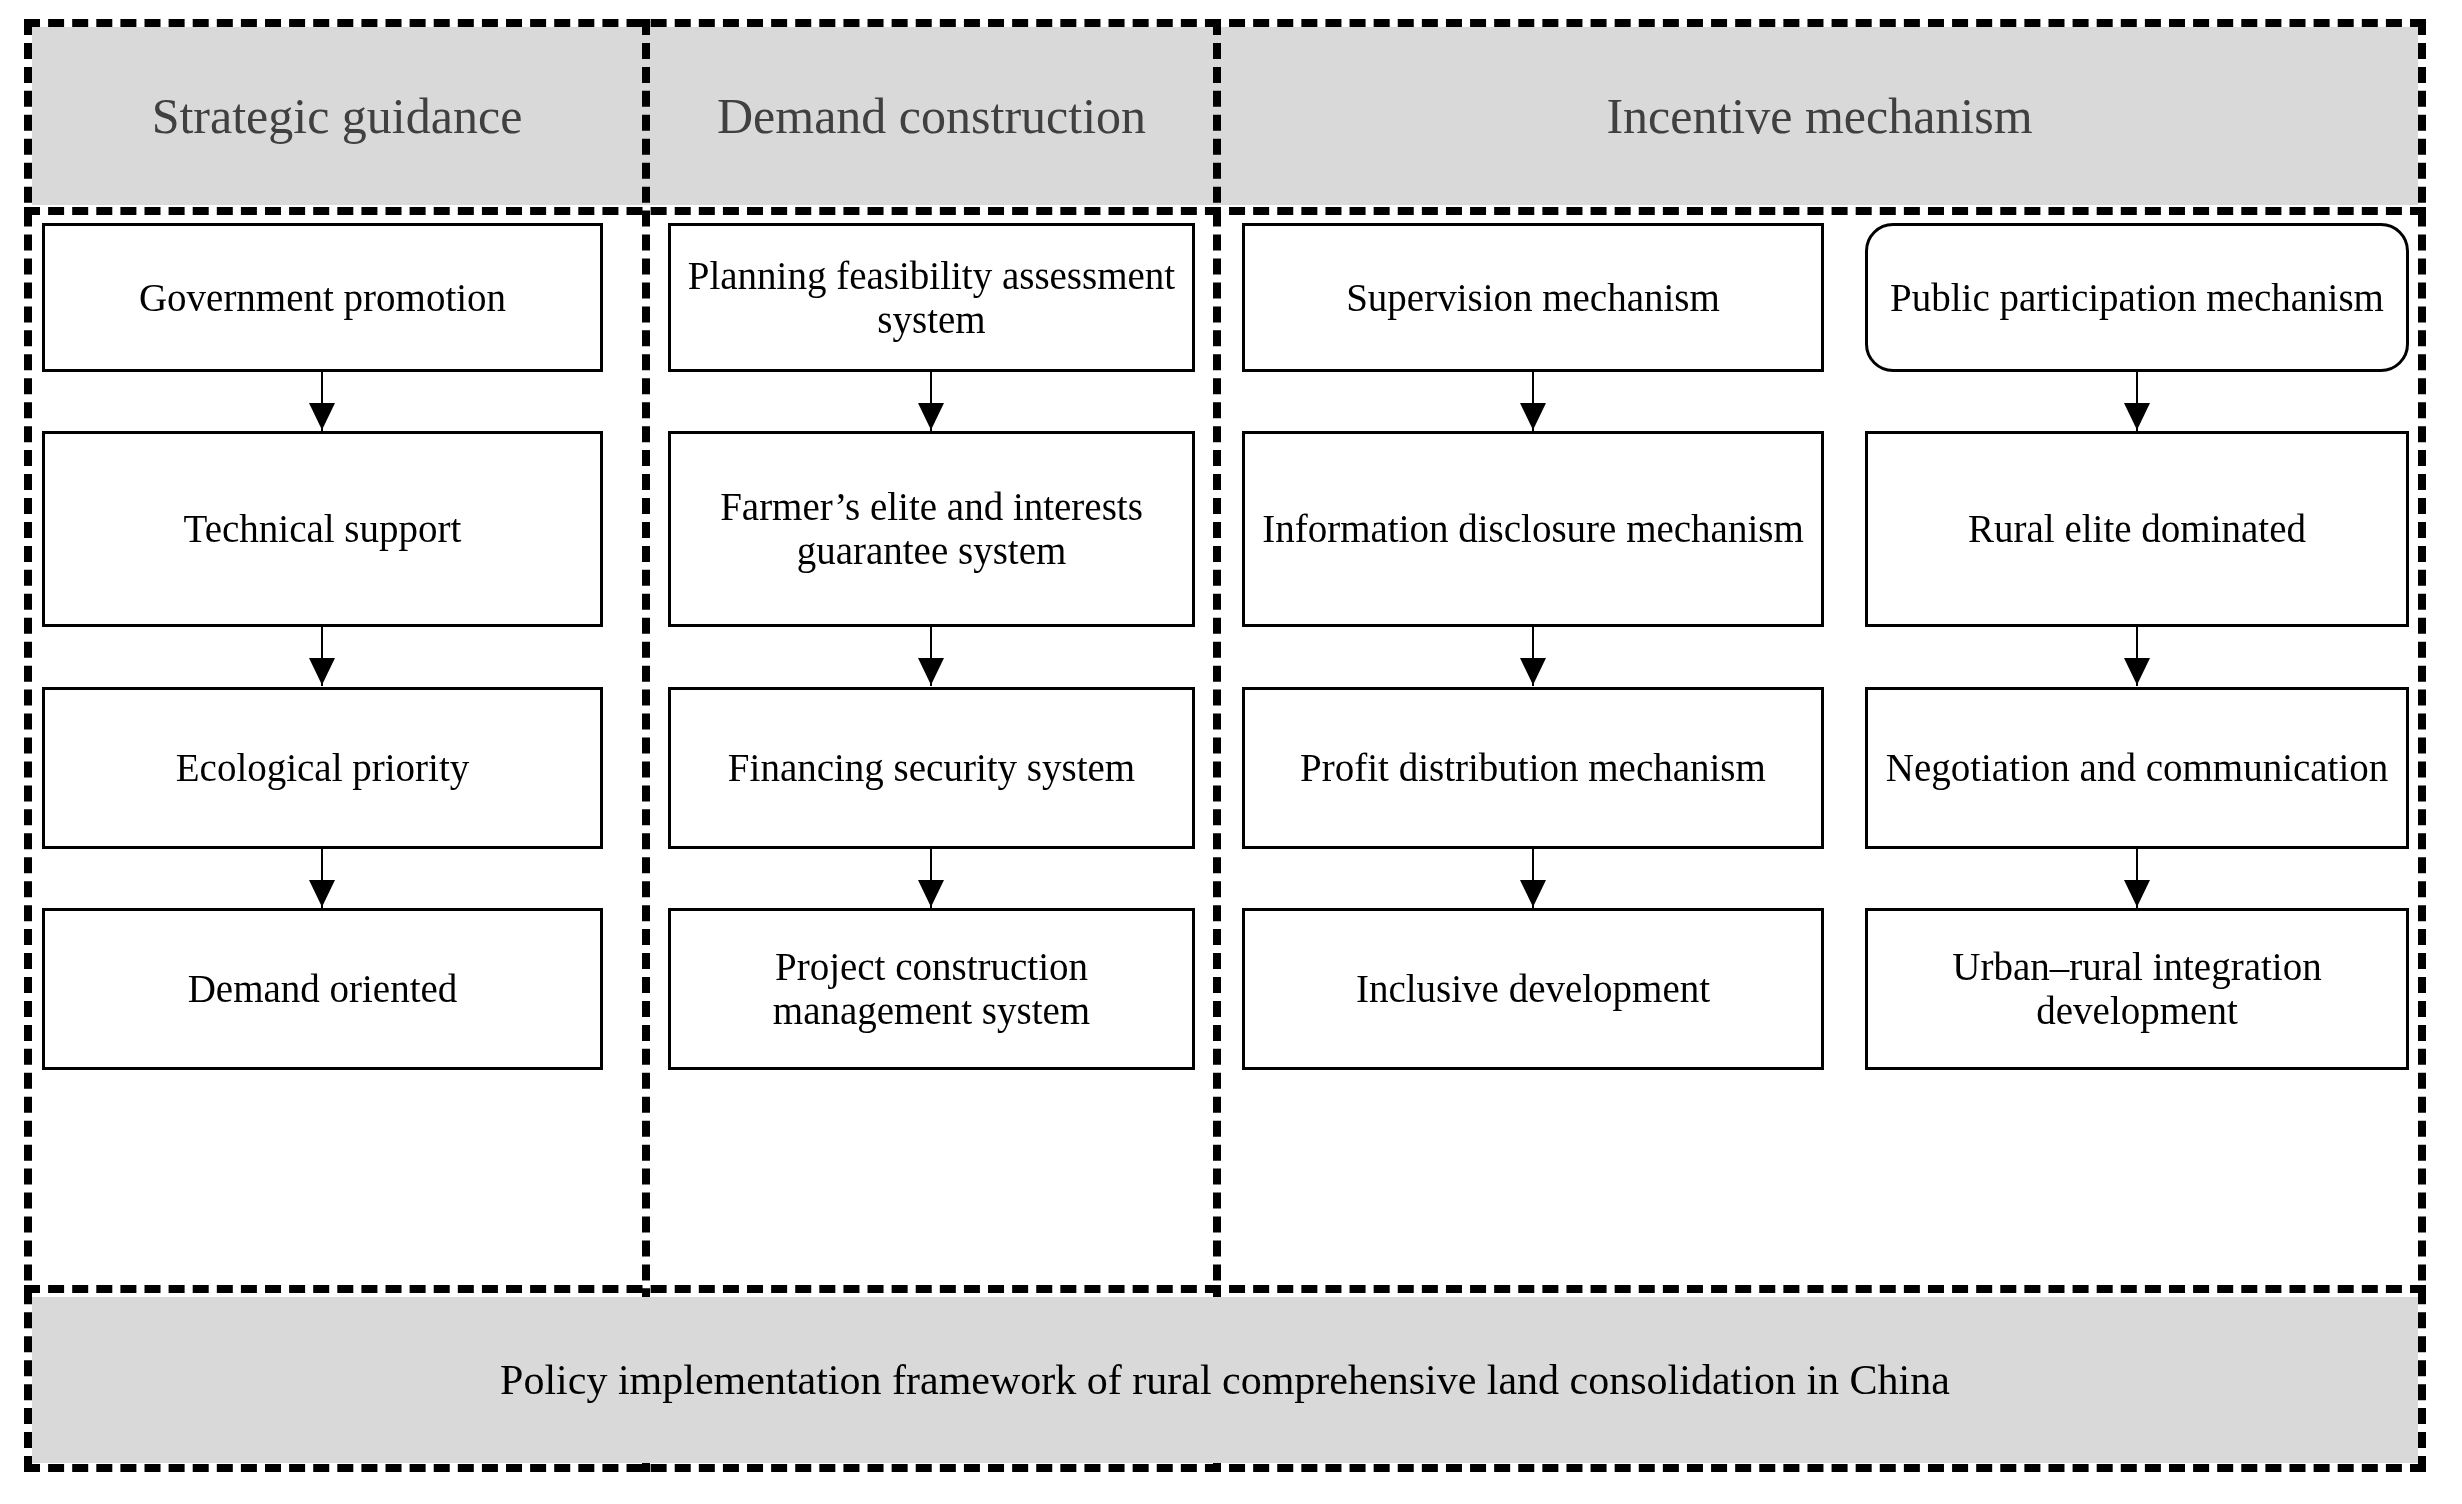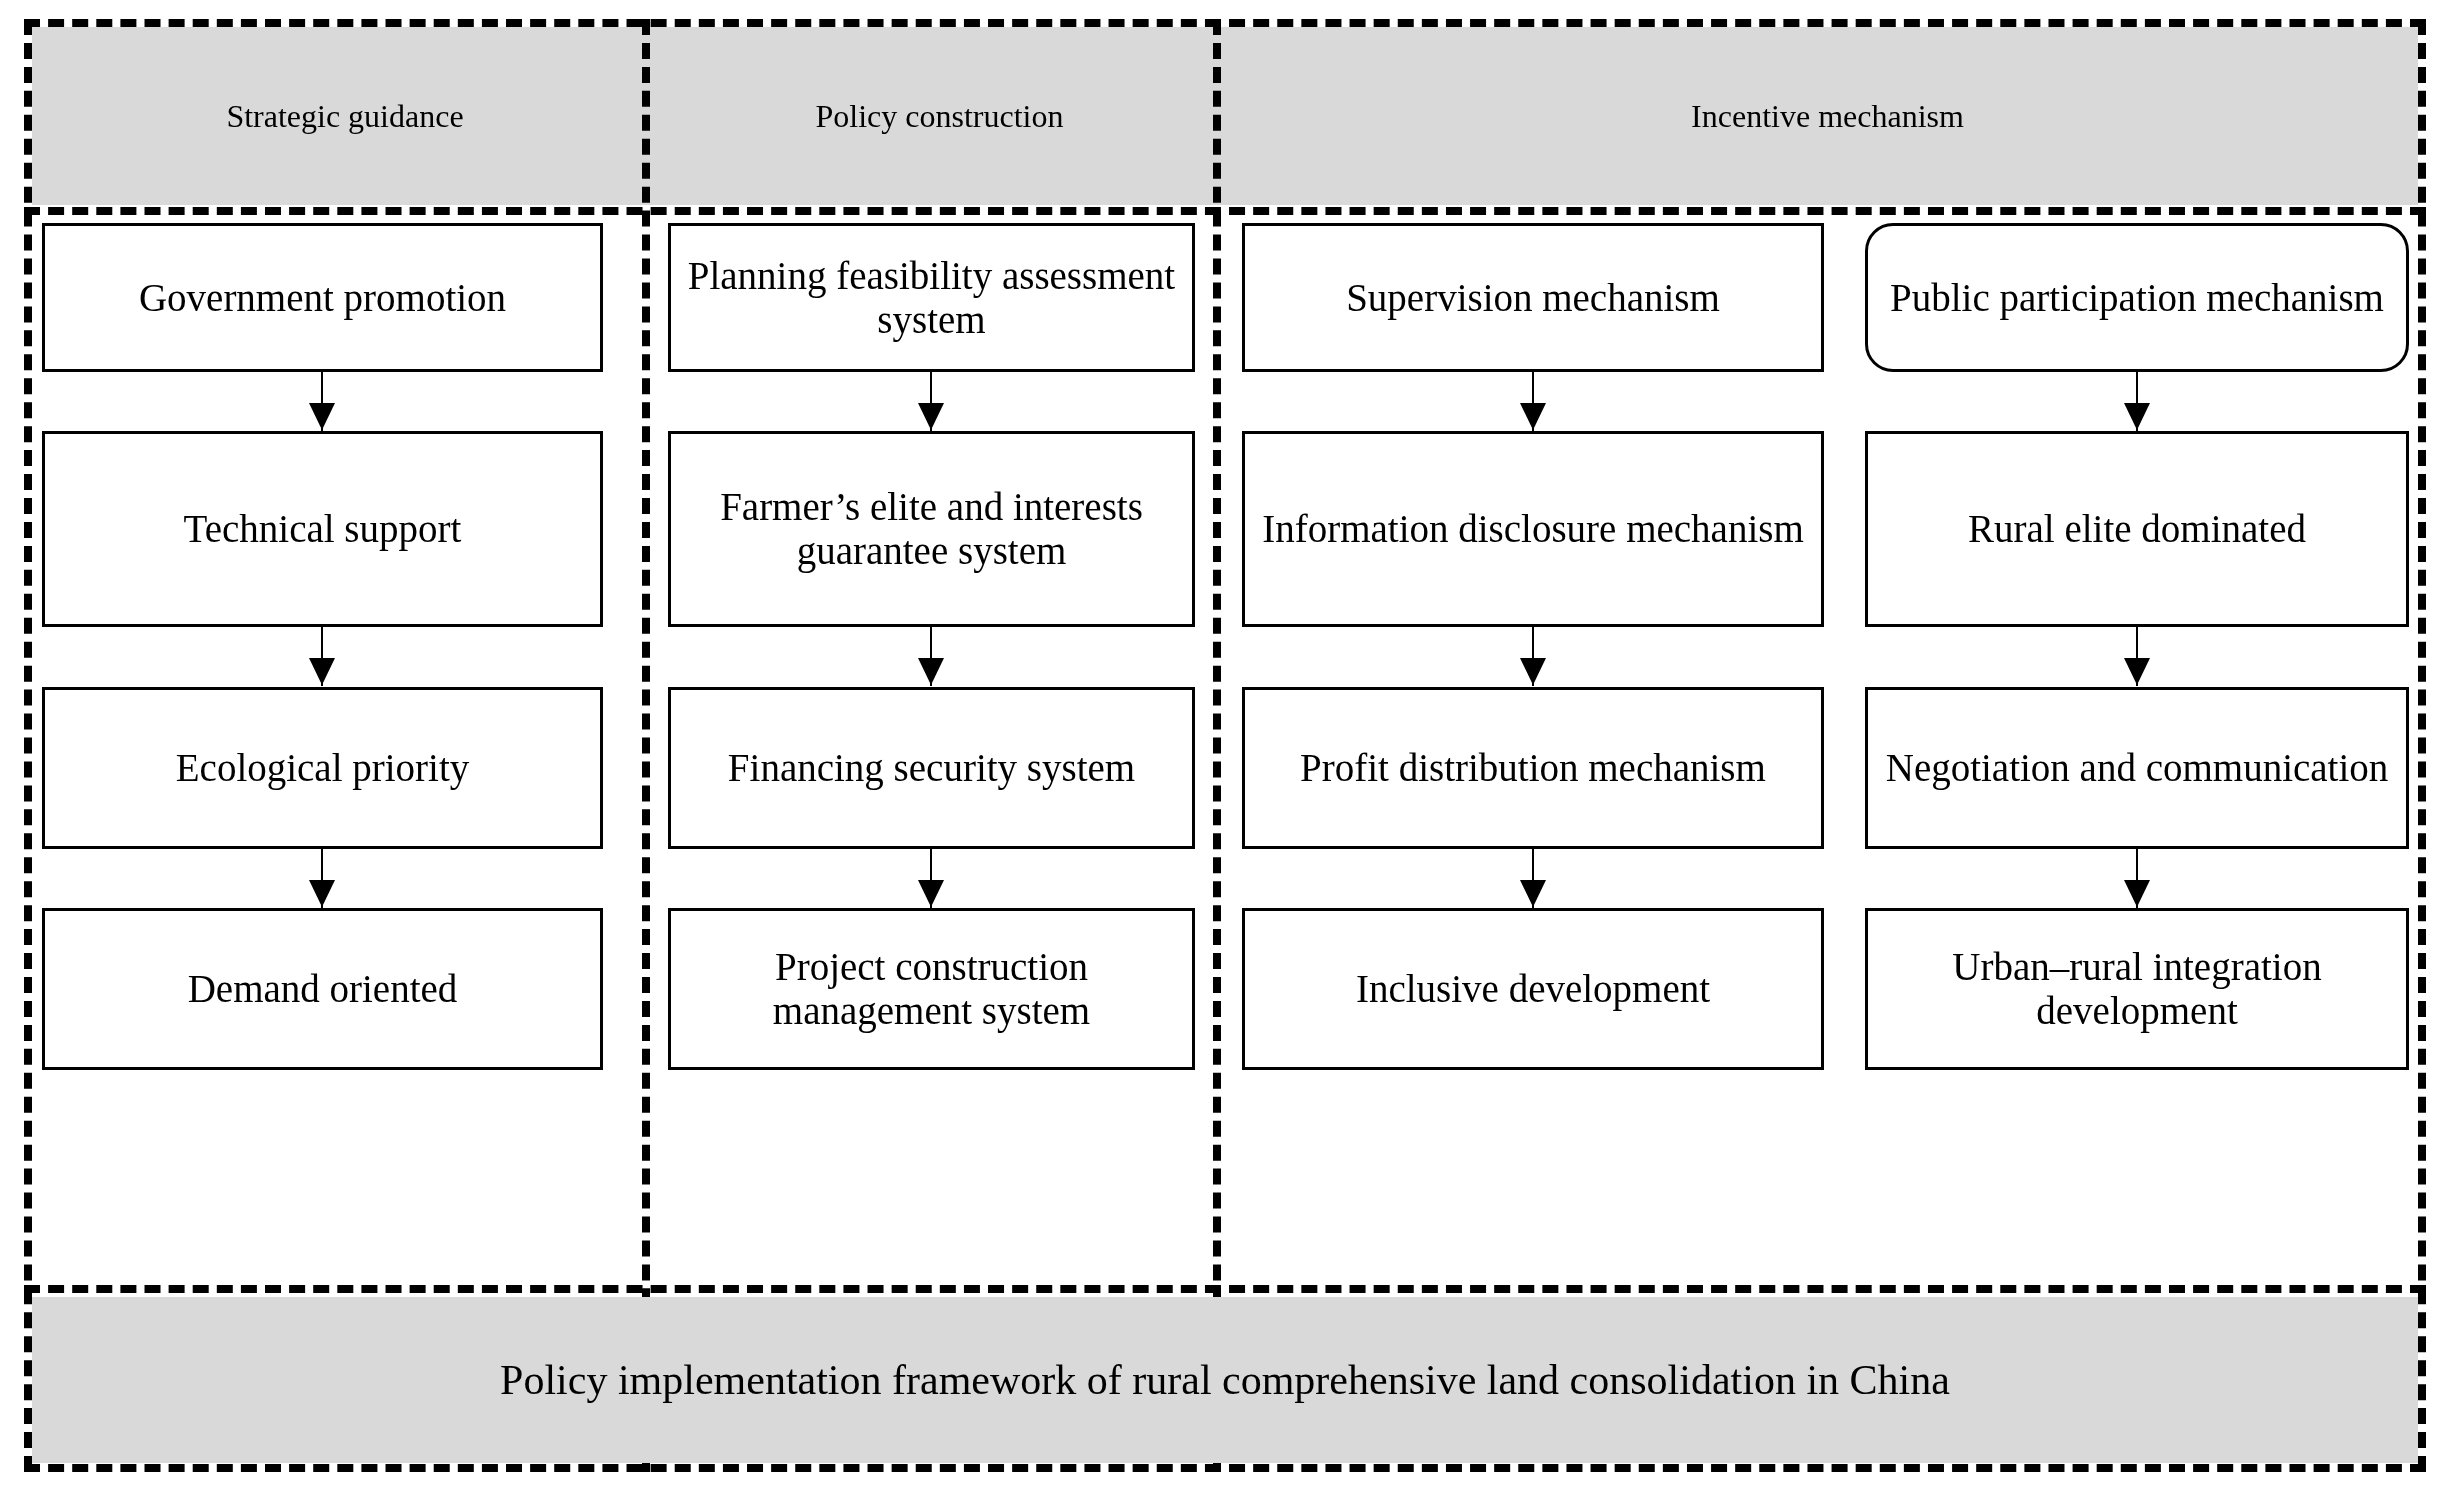--- a/index.html
+++ b/index.html
@@ -14,21 +14,21 @@
   }
 
   
   .header-band{
     position:absolute;left:32px;top:27px;width:2386px;height:178px;
     background:#d9d9d9;
   }
   .header-cell{
     position:absolute;top:27px;height:178px;
     display:flex;align-items:center;justify-content:center;
-    font-size:32px;color:#000000;white-space:nowrap;padding-left:8px;
+    font-size:50px;color:#404040;white-space:nowrap;
   }
 
   
   .vdash{
     position:absolute;width:0;border-left:8px dashed #000;
   }
   .hdash{
     position:absolute;left:24px;width:2402px;height:0;border-top:8px dashed #000;
   }
 
@@ -65,21 +65,21 @@
 <body>
 
 <div id="root">
 
   <div class="header-band"></div>
 
   <div class="header-cell" style="left:32px;width:610px;">
     <span>Strategic guidance</span>
   </div>
   <div class="header-cell" style="left:650px;width:563px;">
-    <span>Policy construction</span>
+    <span>Demand construction</span>
   </div>
   <div class="header-cell" style="left:1221px;width:1197px;">
     <span>Incentive mechanism</span>
   </div>
 
   <div class="vdash" style="left:642px;top:19px;height:1453px;"></div>
   <div class="vdash" style="left:1213px;top:19px;height:1453px;"></div>
 
   <div class="hdash" style="top:207px;"></div>
   <div class="hdash" style="top:1285px;"></div>

